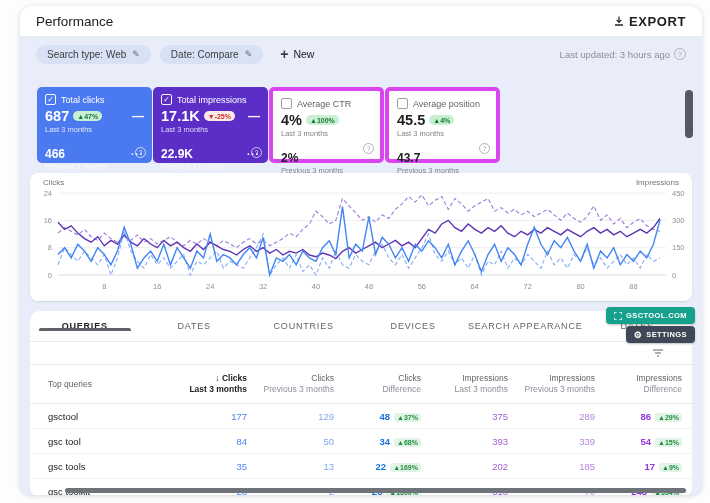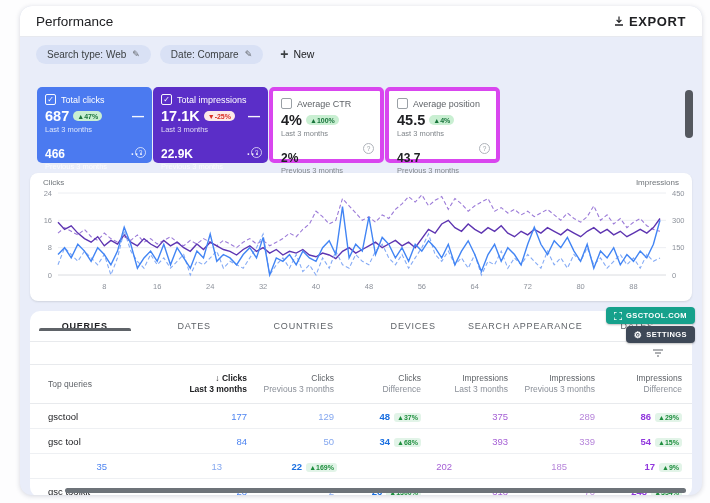--- a/index.html
+++ b/index.html
@@ -78,21 +78,21 @@
   .toolrow{height:22px;border-bottom:1px solid #e8eaed;display:flex;align-items:center;
            justify-content:flex-end;padding-right:28px;}
   .thead{height:38px;display:flex;align-items:center;border-bottom:1px solid #e8eaed;
          font-size:8.5px;color:#5f6368;}
   .c-query{flex:1;padding-left:18px;}
   .c-num{width:87px;text-align:right;padding-right:10px;box-sizing:border-box;}
   .thead .l1{display:block;line-height:11px;}
   .thead .l2{display:block;line-height:11px;color:#8a8f98;}
   .thead .sorted .l1,.thead .sorted .l2{color:#202124;font-weight:bold;}
   .trow{height:24px;display:flex;align-items:center;border-top:1px solid #eef0f3;
-        font-size:9.5px;justify-content:space-between;}
+        font-size:9.5px;}
   .trow:first-child{border-top:none;}
   .q{color:#202124;}
   .cl-cur{color:#4d84f1;}
   .cl-prev{color:#84a7ef;}
   .im-cur{color:#a55fd5;}
   .im-prev{color:#b684da;}
   .diff-cl{color:#1a6fe0;font-weight:bold;}
   .diff-im{color:#9138dd;font-weight:bold;}
   .pct{font-size:7px;font-weight:bold;background:#e2f4e8;color:#1e8e3e;
        border-radius:3px;padding:1px 3px;margin-left:4px;}
@@ -132,20 +132,24 @@
       <span>Search type: Web</span>
       <span class="pencil">✎</span>
     </div>
     <div class="chip">
       <span>Date: Compare</span>
       <span class="pencil">✎</span>
     </div>
     <div class="newbtn">
       <span class="plus">+</span>
       <span>New</span>
+    </div>
+    <div class="updated">
+      <span>Last updated: 3 hours ago</span>
+      <span class="help-circ">?</span>
     </div>
   </div>
 
   <div class="cards" id="cards">
       <div class="tile tile--blue">
         <div class="t-label">
           <span class="cb">✓</span>
           <span>Total clicks</span>
         </div>
         <div class="t-main">
@@ -303,20 +307,21 @@
         <div class="trow">
           <div class="c-query q">gsc tool</div>
           <div class="c-num cl-cur">84</div>
           <div class="c-num cl-prev">50</div>
           <div class="c-num"><span class="diff-cl">34</span><span class="pct">▲68%</span></div>
           <div class="c-num im-cur">393</div>
           <div class="c-num im-prev">339</div>
           <div class="c-num"><span class="diff-im">54</span><span class="pct">▲15%</span></div>
         </div>
         <div class="trow">
+          <div class="c-query q">gsc tools</div>
           <div class="c-num cl-cur">35</div>
           <div class="c-num cl-prev">13</div>
           <div class="c-num"><span class="diff-cl">22</span><span class="pct">▲169%</span></div>
           <div class="c-num im-cur">202</div>
           <div class="c-num im-prev">185</div>
           <div class="c-num"><span class="diff-im">17</span><span class="pct">▲9%</span></div>
         </div>
         <div class="trow">
           <div class="c-query q">gsc toolkit</div>
           <div class="c-num cl-cur">28</div>

